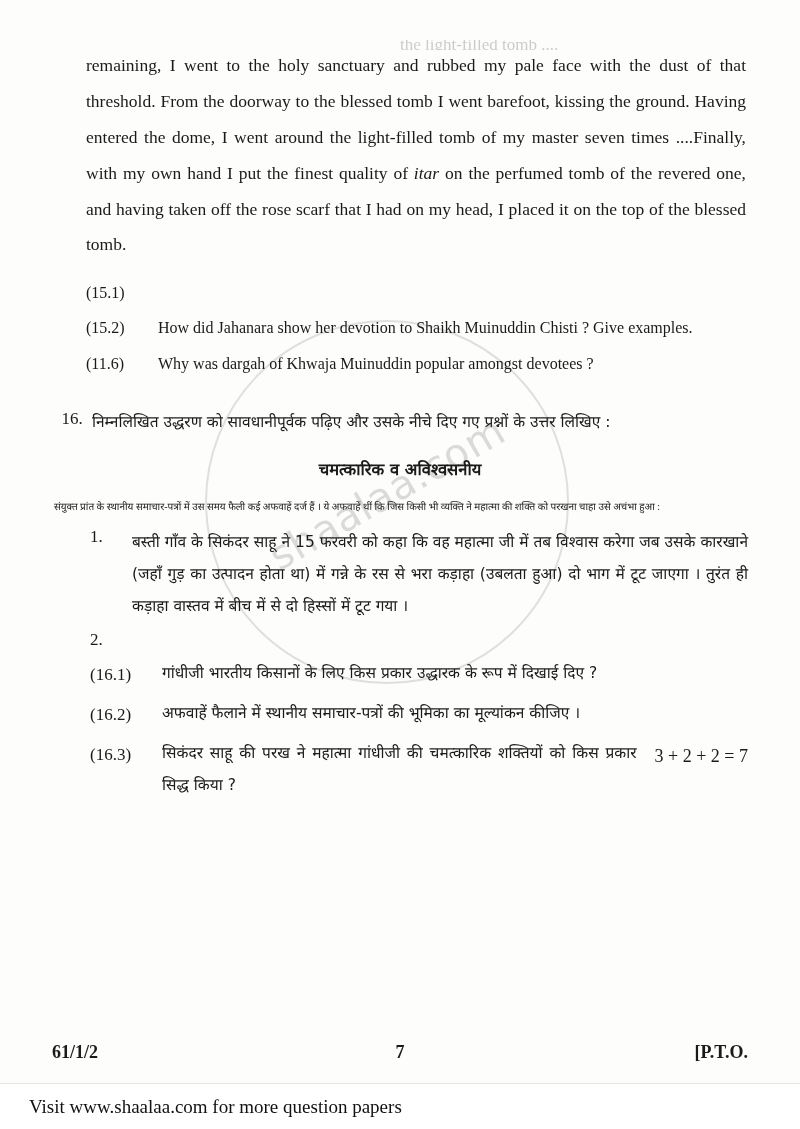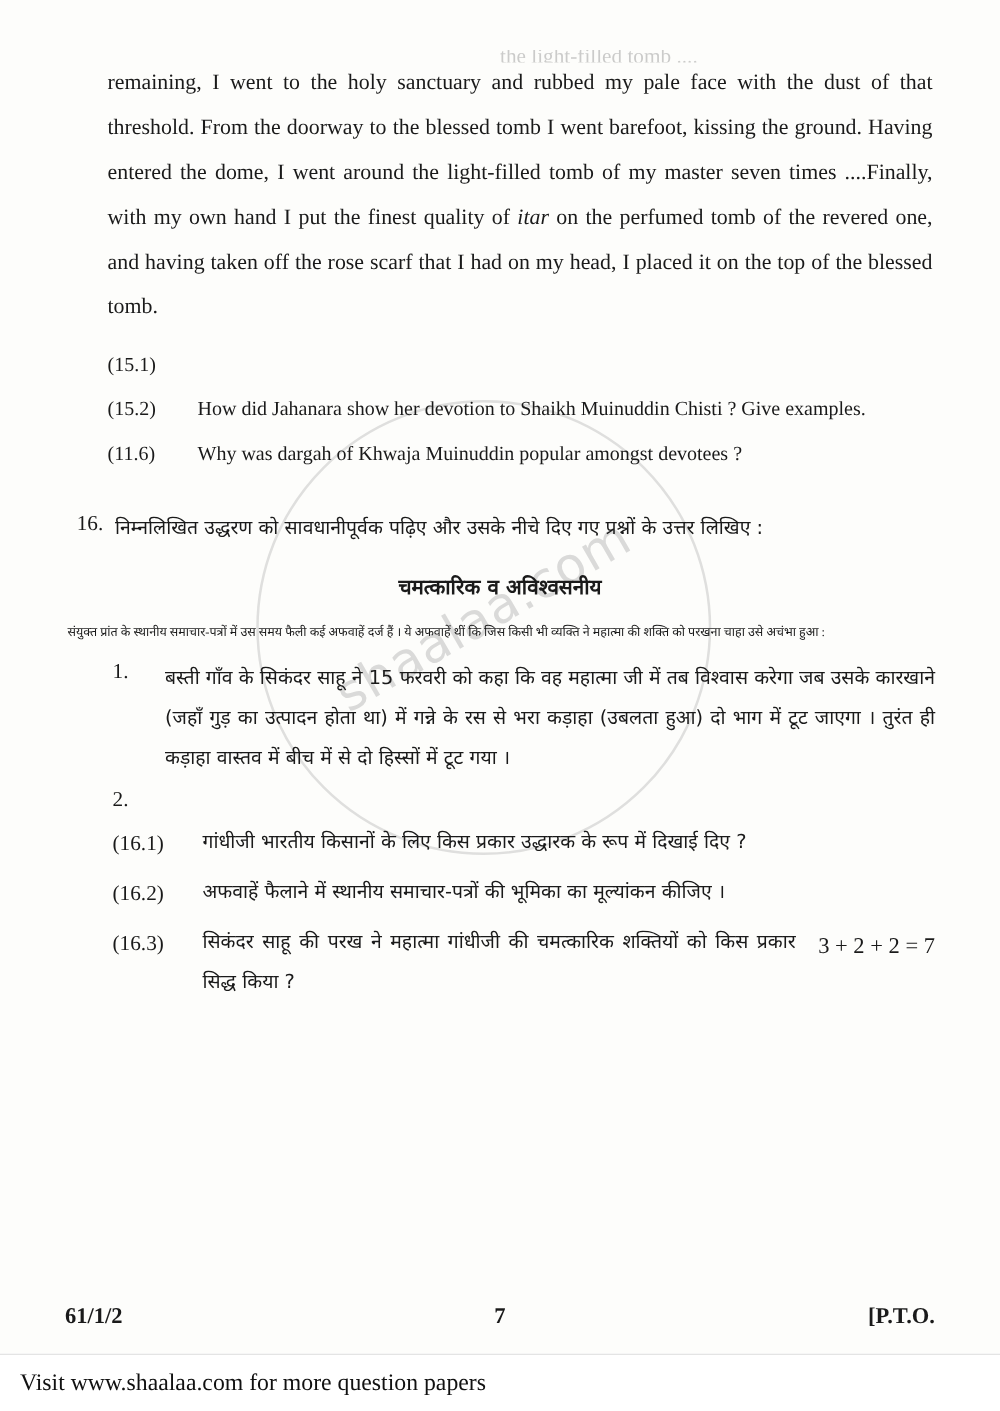--- a/index.html
+++ b/index.html
@@ -197,21 +197,21 @@
   .banner {
     position: absolute;
     left: 0;
     bottom: 0;
     width: 800px;
     height: 46px;
     background: #ffffff;
     border-top: 1px solid #e4e4e4;
     display: flex;
     align-items: center;
-    padding-left: 16px;
+    padding-left: 29px;
     box-sizing: border-box;
     z-index: 5;
     font-family: "Liberation Serif", serif;
     font-size: 19px;
     color: #111;
   }
 </style>
 </head>
 <body>
 

